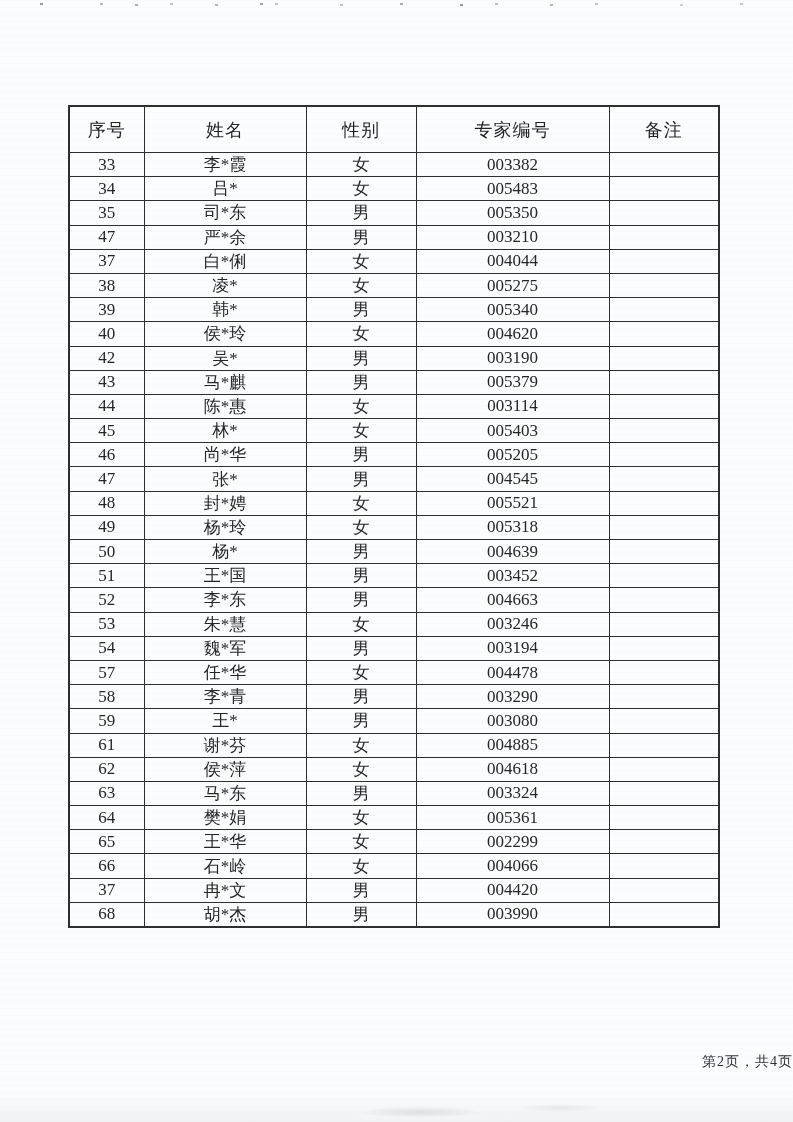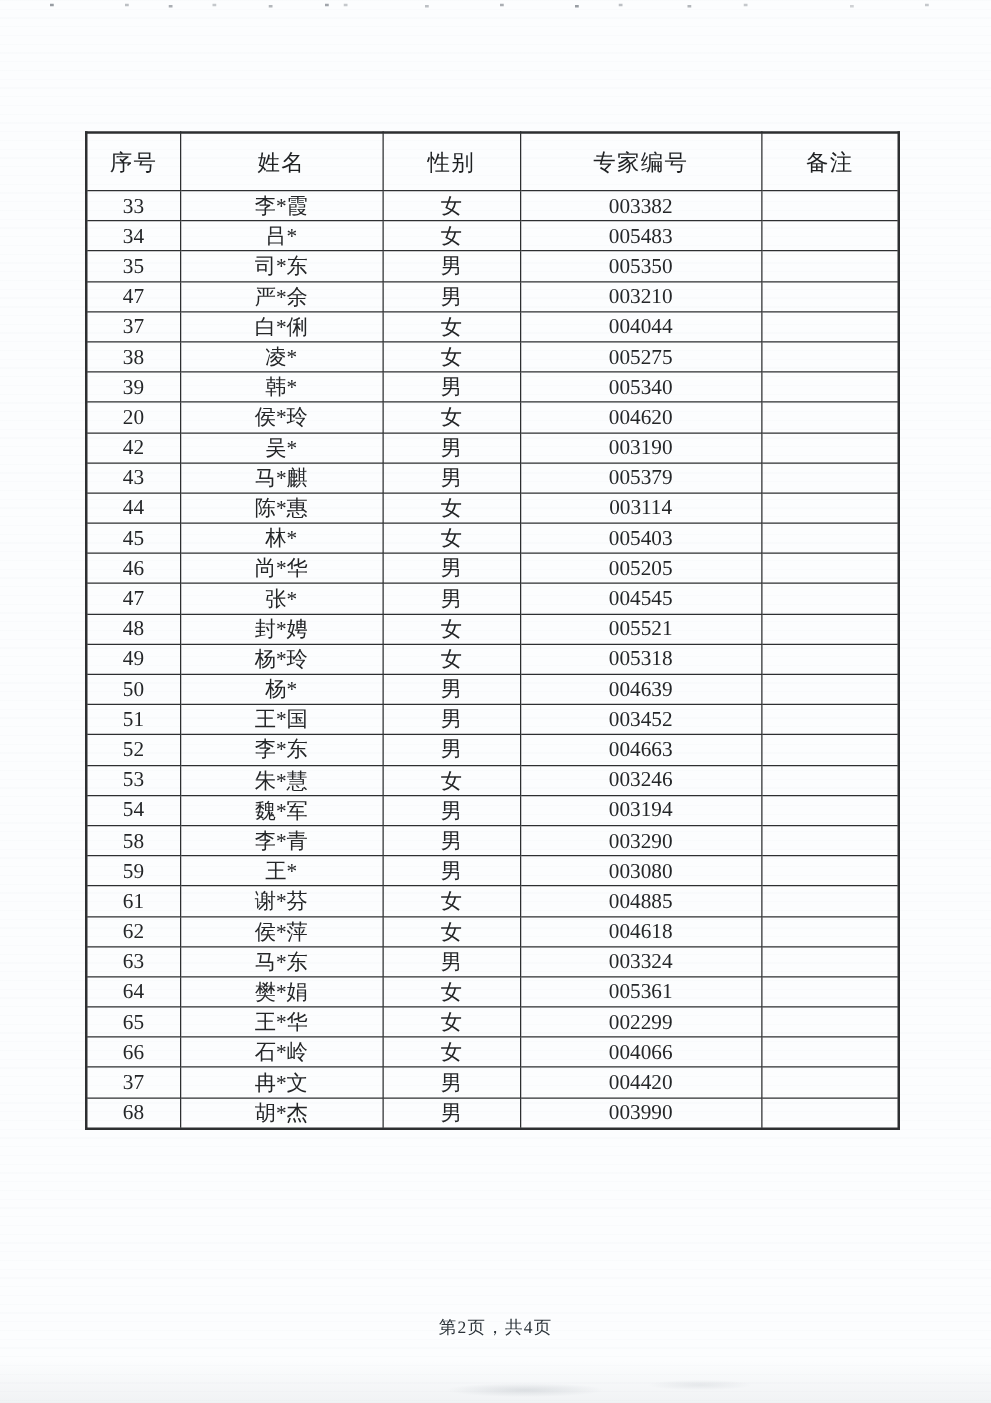--- a/index.html
+++ b/index.html
@@ -84,21 +84,21 @@
   }
   .doc-table td {
     height: 23.2px;
     font-size: 17px;
     color: #242628;
   }
   .footer {
     position: absolute;
     left: 0; right: 0;
     top: 1053px;
-    text-align: center;
+    text-align: right;
     font-size: 14px;
     letter-spacing: 1px;
     color: #2a3238;
   }
 </style>
 </head>
 <body>
 
 <div class="page">
 
@@ -165,21 +165,21 @@
           <td></td>
         </tr>
         <tr>
           <td>39</td>
           <td>韩*</td>
           <td>男</td>
           <td>005340</td>
           <td></td>
         </tr>
         <tr>
-          <td>20</td>
+          <td>40</td>
           <td>侯*玲</td>
           <td>女</td>
           <td>004620</td>
           <td></td>
         </tr>
         <tr>
           <td>42</td>
           <td>吴*</td>
           <td>男</td>
           <td>003190</td>
@@ -263,20 +263,27 @@
           <td></td>
         </tr>
         <tr>
           <td>54</td>
           <td>魏*军</td>
           <td>男</td>
           <td>003194</td>
           <td></td>
         </tr>
         <tr>
+          <td>57</td>
+          <td>任*华</td>
+          <td>女</td>
+          <td>004478</td>
+          <td></td>
+        </tr>
+        <tr>
           <td>58</td>
           <td>李*青</td>
           <td>男</td>
           <td>003290</td>
           <td></td>
         </tr>
         <tr>
           <td>59</td>
           <td>王*</td>
           <td>男</td>

